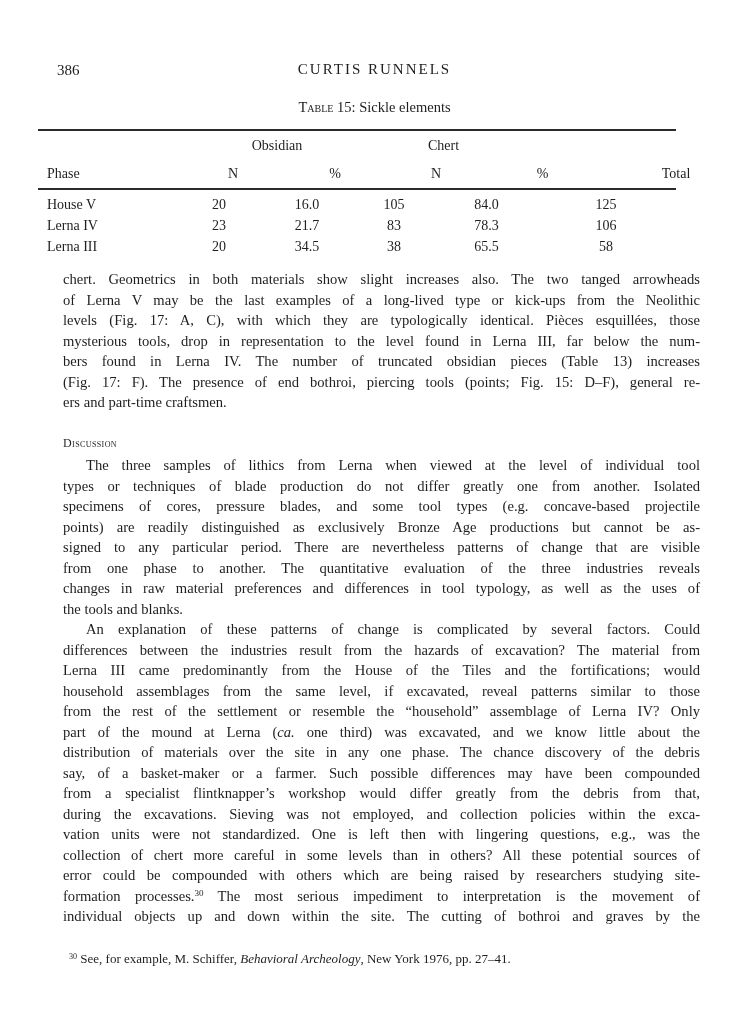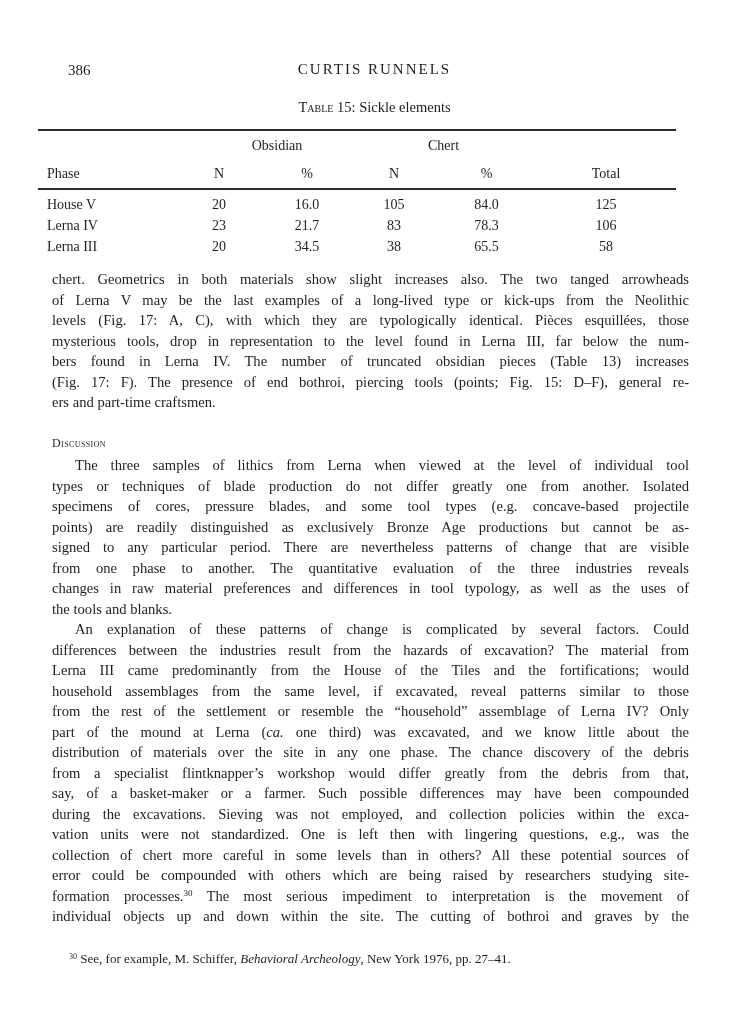--- a/index.html
+++ b/index.html
@@ -14,21 +14,21 @@
     overflow: hidden;
   }
 
   
   .running-header {
     position: absolute;
     top: 61px; left: 56px; right: 56px;
     height: 20px;
     font-size: 15px;
   }
-  .page-number { position: absolute; left: 12px; top: 1px; }
+  .page-number { position: absolute; left: 1px; top: 1px; }
   .running-head {
     display: block; text-align: center;
     letter-spacing: 2px; font-size: 15px;
   }
 
   
   .table-caption {
     position: absolute;
     top: 99px; left: 0; width: 100%;
     text-align: center;
@@ -45,30 +45,30 @@
   }
   .grid {
     display: grid;
     grid-template-columns: 137px 88px 88px 86px 99px 140px;
   }
   .grid > div { text-align: center; }
   .thead { border-bottom: 2px solid #2b2b2b; padding-top: 7px; padding-bottom: 6px; }
   .group-row { height: 21px; }
   .group-obsidian { grid-column: 2 / 4; transform: translateX(14px); }
   .group-chert   { grid-column: 4 / 6; }
-  .header-row { height: 23px; align-items: end; }
+  .header-row { height: 23px; align-items: end; gap: 14px; }
   .header-row > div { align-self: end; }
   .cell-phase, .h-phase { text-align: left !important; padding-left: 9px; }
   .tbody { padding-top: 7px; }
   .data-row { height: 21px; }
 
   
   .body {
     position: absolute;
-    top: 269px; left: 52px; width: 637px;
+    top: 269px; left: 63px; width: 637px;
     font-size: 14.6px;
     line-height: 20.5px;
   }
   .para .line { text-align: justify; text-align-last: justify; white-space: normal; }
   .para .line:last-child { text-align-last: left; }
   .para.cont .line:last-child { text-align-last: justify; }
   .para.indent .line:first-child { text-indent: 23px; }
   .section-heading {
     font-variant: small-caps;
     font-size: 12px;
@@ -171,22 +171,22 @@
         <div class="line">the tools and blanks.</div>
       </div>
     <div class="para indent cont">
         <div class="line">An explanation of these patterns of change is complicated by several factors. Could</div>
         <div class="line">differences between the industries result from the hazards of excavation? The material from</div>
         <div class="line">Lerna III came predominantly from the House of the Tiles and the fortifications; would</div>
         <div class="line">household assemblages from the same level, if excavated, reveal patterns similar to those</div>
         <div class="line">from the rest of the settlement or resemble the “household” assemblage of Lerna IV? Only</div>
         <div class="line"><span>part of the mound at Lerna (</span><em>ca.</em><span> one third) was excavated, and we know little about the</span></div>
         <div class="line">distribution of materials over the site in any one phase. The chance discovery of the debris</div>
+        <div class="line">say, of a basket-maker or a farmer. Such possible differences may have been compounded</div>
         <div class="line">from a specialist flintknapper’s workshop would differ greatly from the debris from that,</div>
-        <div class="line">say, of a basket-maker or a farmer. Such possible differences may have been compounded</div>
         <div class="line">during the excavations. Sieving was not employed, and collection policies within the exca-</div>
         <div class="line">vation units were not standardized. One is left then with lingering questions, e.g., was the</div>
         <div class="line">collection of chert more careful in some levels than in others? All these potential sources of</div>
         <div class="line">error could be compounded with others which are being raised by researchers studying site-</div>
         <div class="line"><span>formation processes.</span><sup>30</sup><span> The most serious impediment to interpretation is the movement of</span></div>
         <div class="line">individual objects up and down within the site. The cutting of bothroi and graves by the</div>
       </div>
   </div>
 
   <div class="footnote"><sup>30</sup><span> See, for example, M. Schiffer, </span><em>Behavioral Archeology</em><span>, New York 1976, pp. 27–41.</span></div>

